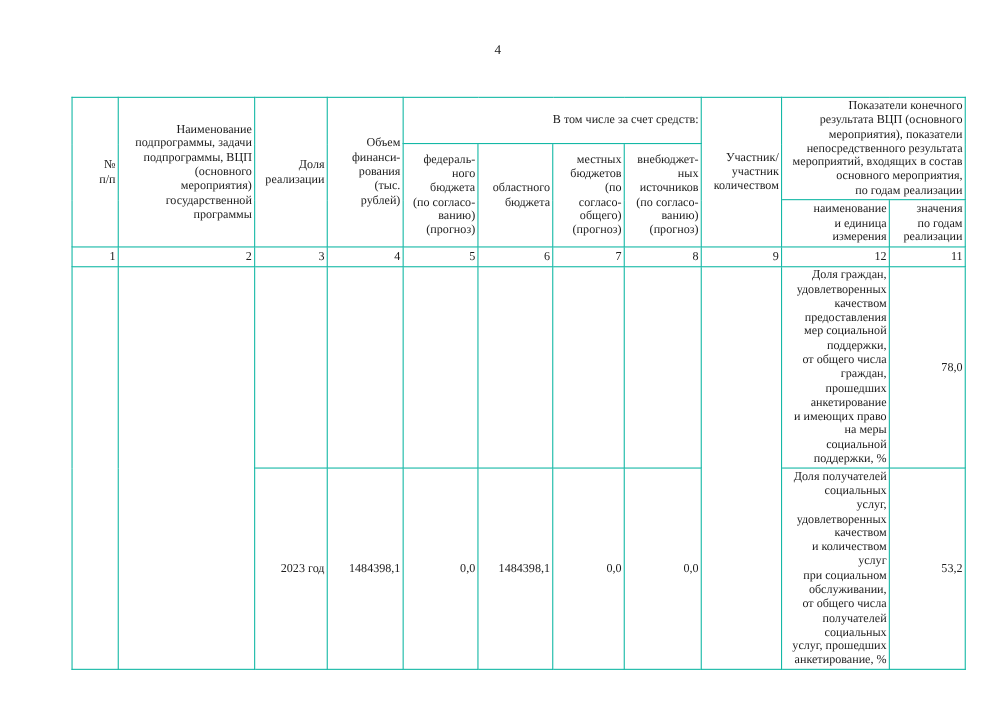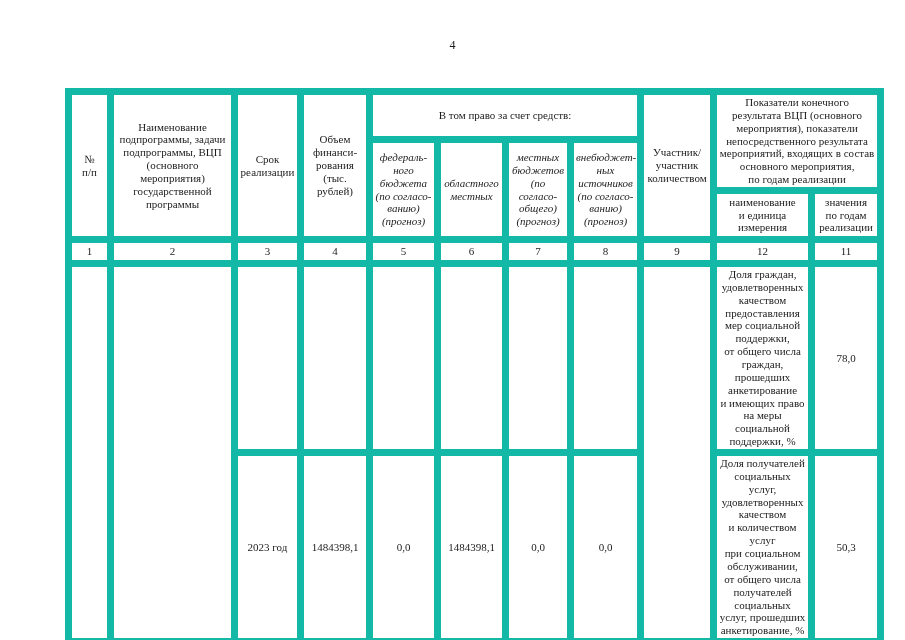--- a/index.html
+++ b/index.html
@@ -22,31 +22,31 @@
     font-size: 12px;
   }
   table.doc-table {
     position: absolute;
     left: 65px; top: 88px;
     border-collapse: collapse;
     table-layout: fixed;
     width: 812px;
   }
   table.doc-table td {
-    border: 7px solid #14b8a6;
+    border: 1px solid #14b8a6;
     font-size: 11px;
     line-height: 1.17;
-    text-align: center;
+    text-align: right;
     vertical-align: middle;
     padding: 1px 2px;
     white-space: pre-line;
     overflow: hidden;
   }
   tr.h1-row td { height: 39px; }
-  tr.h2-row td { height: 51px; font-style: italic; }
+  tr.h2-row td { height: 51px; }
   tr.h3-row td { height: 40px; }
   tr.num-row td { height: 17px; padding: 0 2px; }
   tr.d1-row td { height: 169px; }
   tr.d2-row td { height: 168px; }
   td.group-ind { padding: 1px 1px; }
   td.data-cell {
     vertical-align: top;
     padding-top: 3px;
     font-size: 10.5px;
     line-height: 12px;
@@ -86,48 +86,48 @@
       <tr class="h1-row">
         <td rowspan="3">№
 п/п</td>
         <td rowspan="3">Наименование
 подпрограммы, задачи
 подпрограммы, ВЦП
 (основного
 мероприятия)
 государственной
 программы</td>
-        <td rowspan="3">Срок
+        <td rowspan="3">Доля
 реализации</td>
         <td rowspan="3">Объем
 финанси-
 рования
 (тыс.
 рублей)</td>
-        <td colspan="4">В том право за счет средств:</td>
+        <td colspan="4">В том числе за счет средств:</td>
         <td rowspan="3">Участник/
 участник
 количеством</td>
         <td colspan="2" rowspan="2" class="group-ind">Показатели конечного
 результата ВЦП (основного
 мероприятия), показатели
 непосредственного результата
 мероприятий, входящих в состав
 основного мероприятия,
 по годам реализации</td>
       </tr>
       <tr class="h2-row">
         <td rowspan="2">федераль-
 ного
 бюджета
 (по согласо-
 ванию)
 (прогноз)</td>
         <td rowspan="2">областного
-местных</td>
+бюджета</td>
         <td rowspan="2">местных
 бюджетов
 (по
 согласо-
 общего)
 (прогноз)</td>
         <td rowspan="2">внебюджет-
 ных
 источников
 (по согласо-
@@ -195,17 +195,17 @@
 качеством
 и количеством
 услуг
 при социальном
 обслуживании,
 от общего числа
 получателей
 социальных
 услуг, прошедших
 анкетирование, %</td>
-        <td class="data-cell">50,3</td>
+        <td class="data-cell">53,2</td>
       </tr>
     </tbody>
   </table>
 </div>
 
 </body></html>

